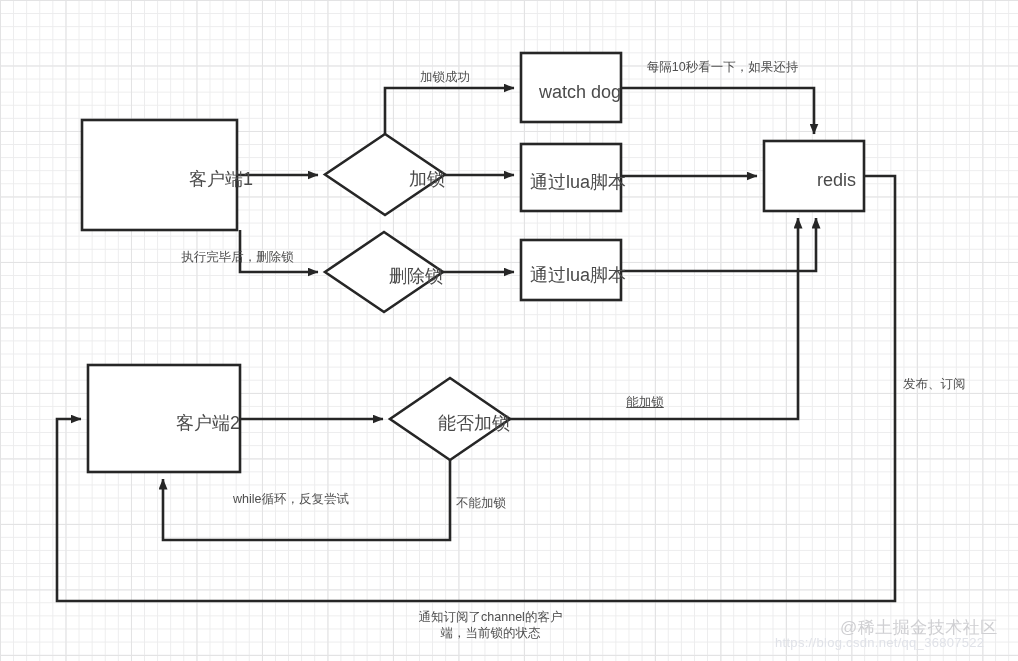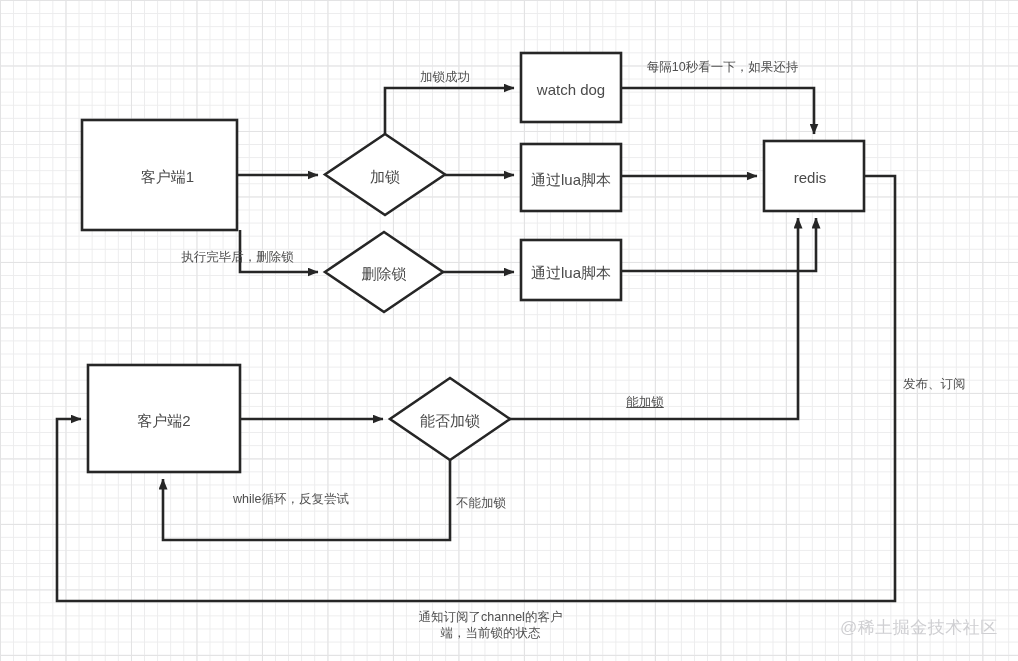--- a/index.html
+++ b/index.html
@@ -31,22 +31,22 @@
     pointer-events: none;
   }
   #diagram-svg {
     position: absolute;
     left: 0;
     top: 0;
   }
   .node-label {
     position: absolute;
     color: #4a4a4a;
-    font-size: 15px;
-    text-align: center;
+    font-size: 18px;
+    text-align: right;
     white-space: nowrap;
     line-height: 1.35;
   }
   .edge-label {
     position: absolute;
     color: #4f4f4f;
     font-size: 12.5px;
     text-align: center;
     line-height: 1.45;
     white-space: nowrap;
@@ -142,13 +142,14 @@
   <div class="edge-label" style="left:165px; top:248px; width:145px; text-align:center;">执行完毕后，删除锁</div>
   <div class="edge-label" style="left:630px; top:58px; width:185px;">每隔10秒看一下，如果还持</div>
   <div class="edge-label" style="left:600px; top:393px; width:90px;text-decoration:underline;">能加锁</div>
   <div class="edge-label" style="left:456px; top:494px; width:80px; text-align:left;">不能加锁</div>
   <div class="edge-label" style="left:233px; top:490px; width:155px; text-align:left;">while循环，反复尝试</div>
   <div class="edge-label" style="left:903px; top:375px; width:90px; text-align:left;">发布、订阅</div>
   <div class="edge-label" style="left:378px; top:608px; width:225px;">通知订阅了channel的客户</div>
   <div class="edge-label" style="left:378px; top:624px; width:225px;">端，当前锁的状态</div>
 
   <div class="watermark" style="left:840px; top:616px;">@稀土掘金技术社区</div>
+  <div class="watermark-url" style="left:775px; top:635px;">https://blog.csdn.net/qq_36807522</div>
 </div>
 
 </body></html>

